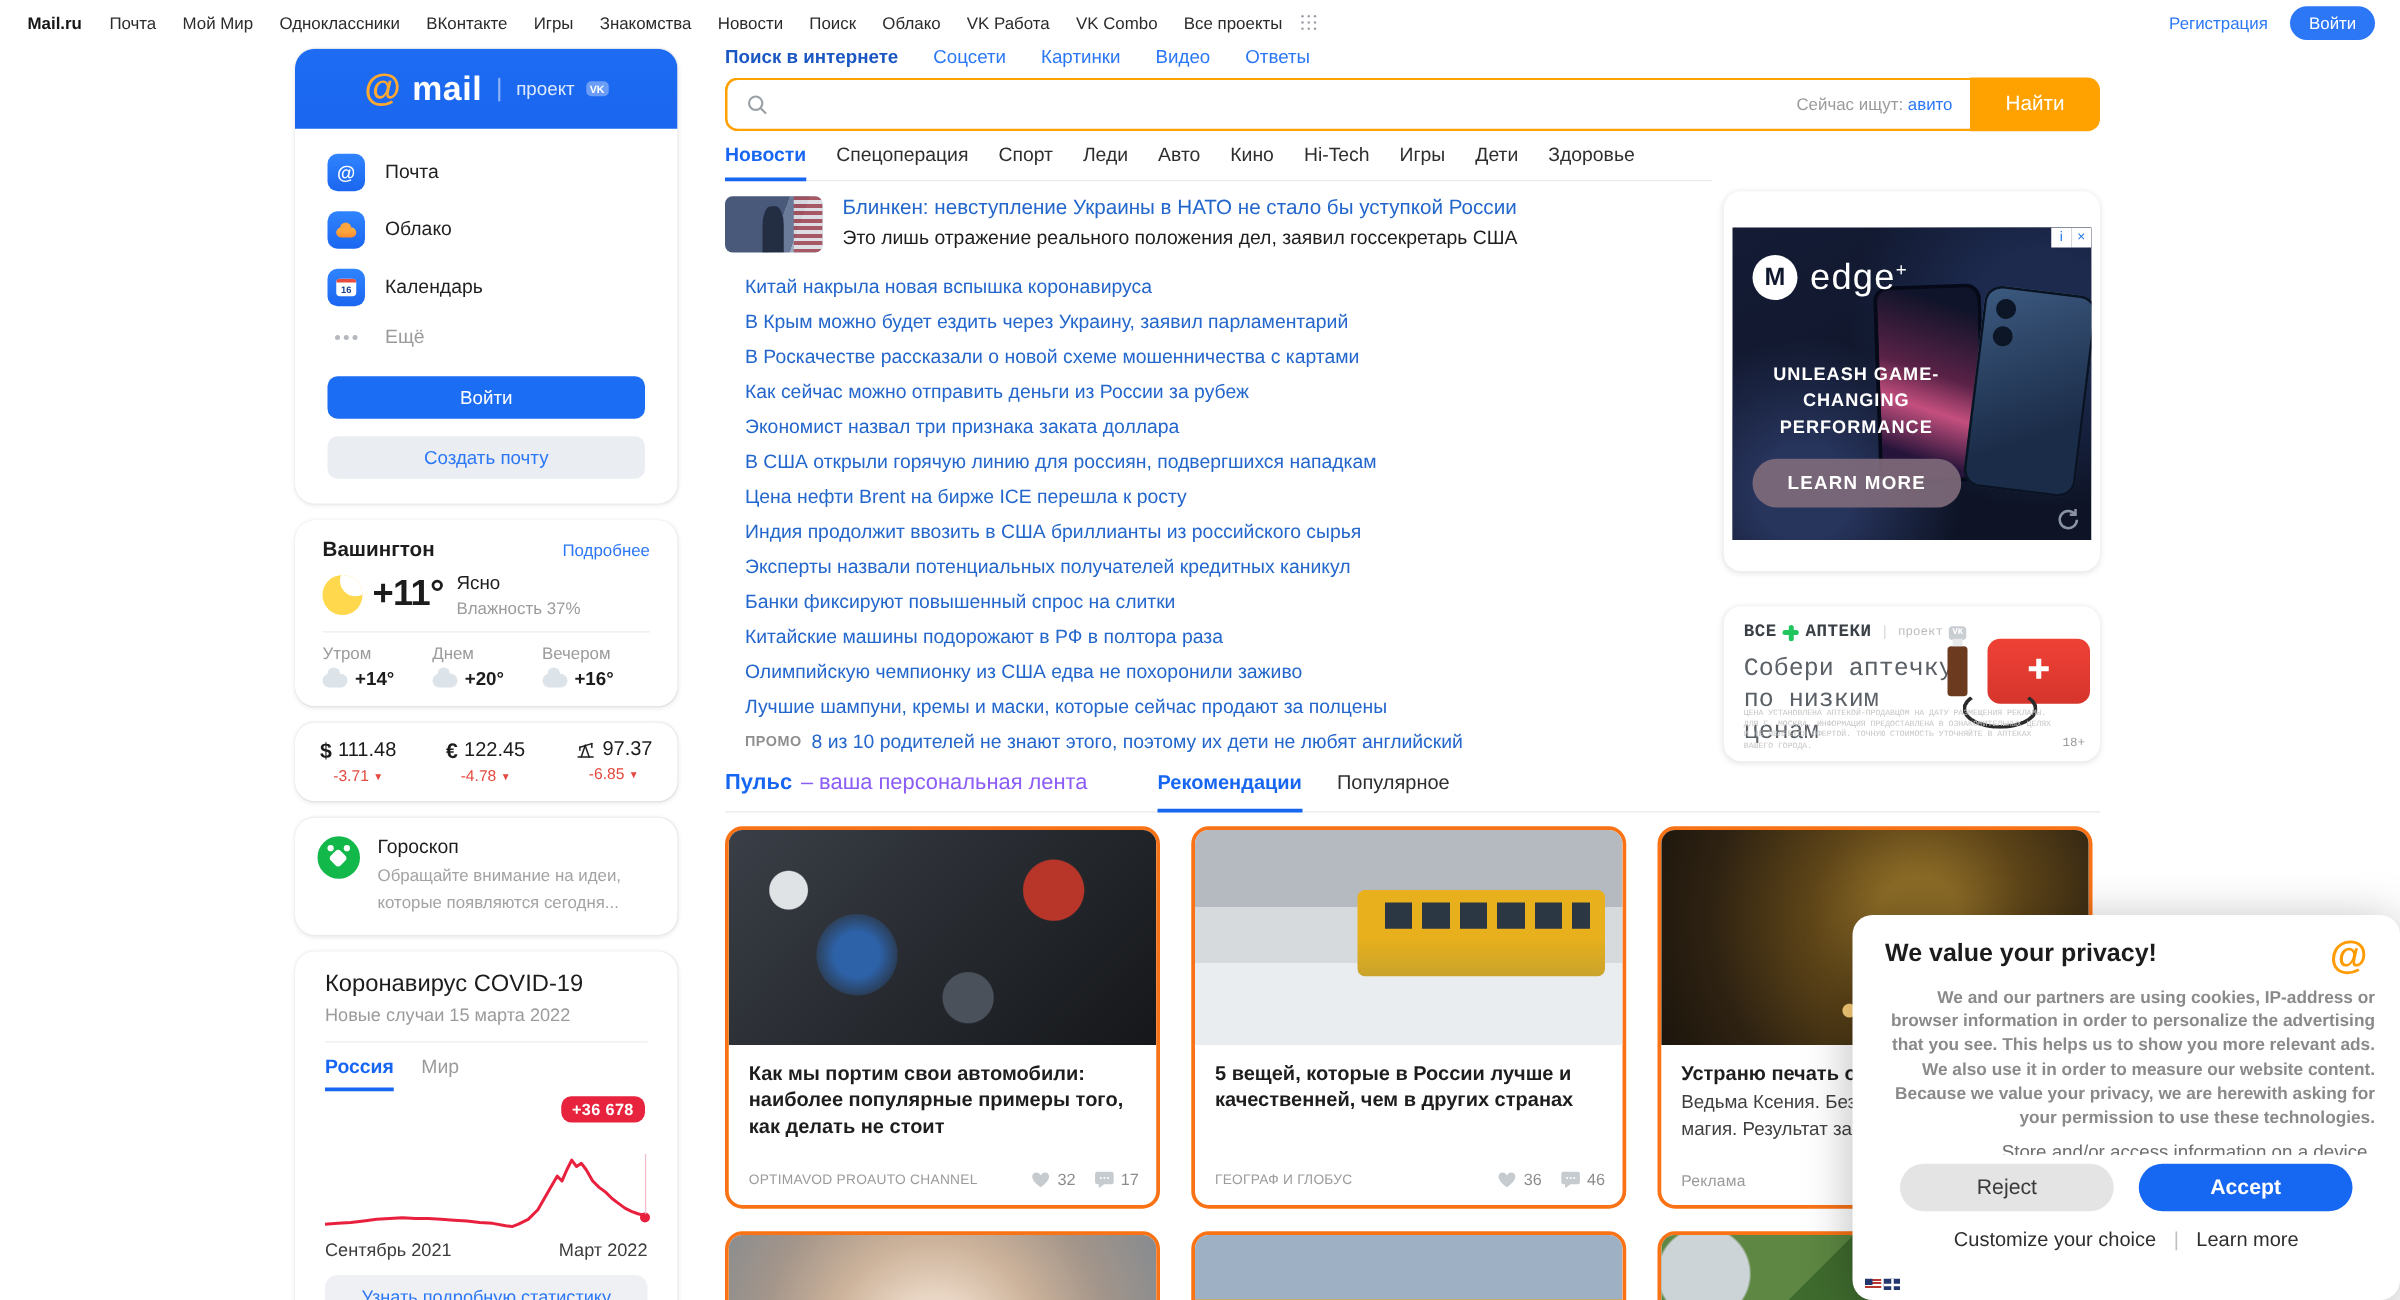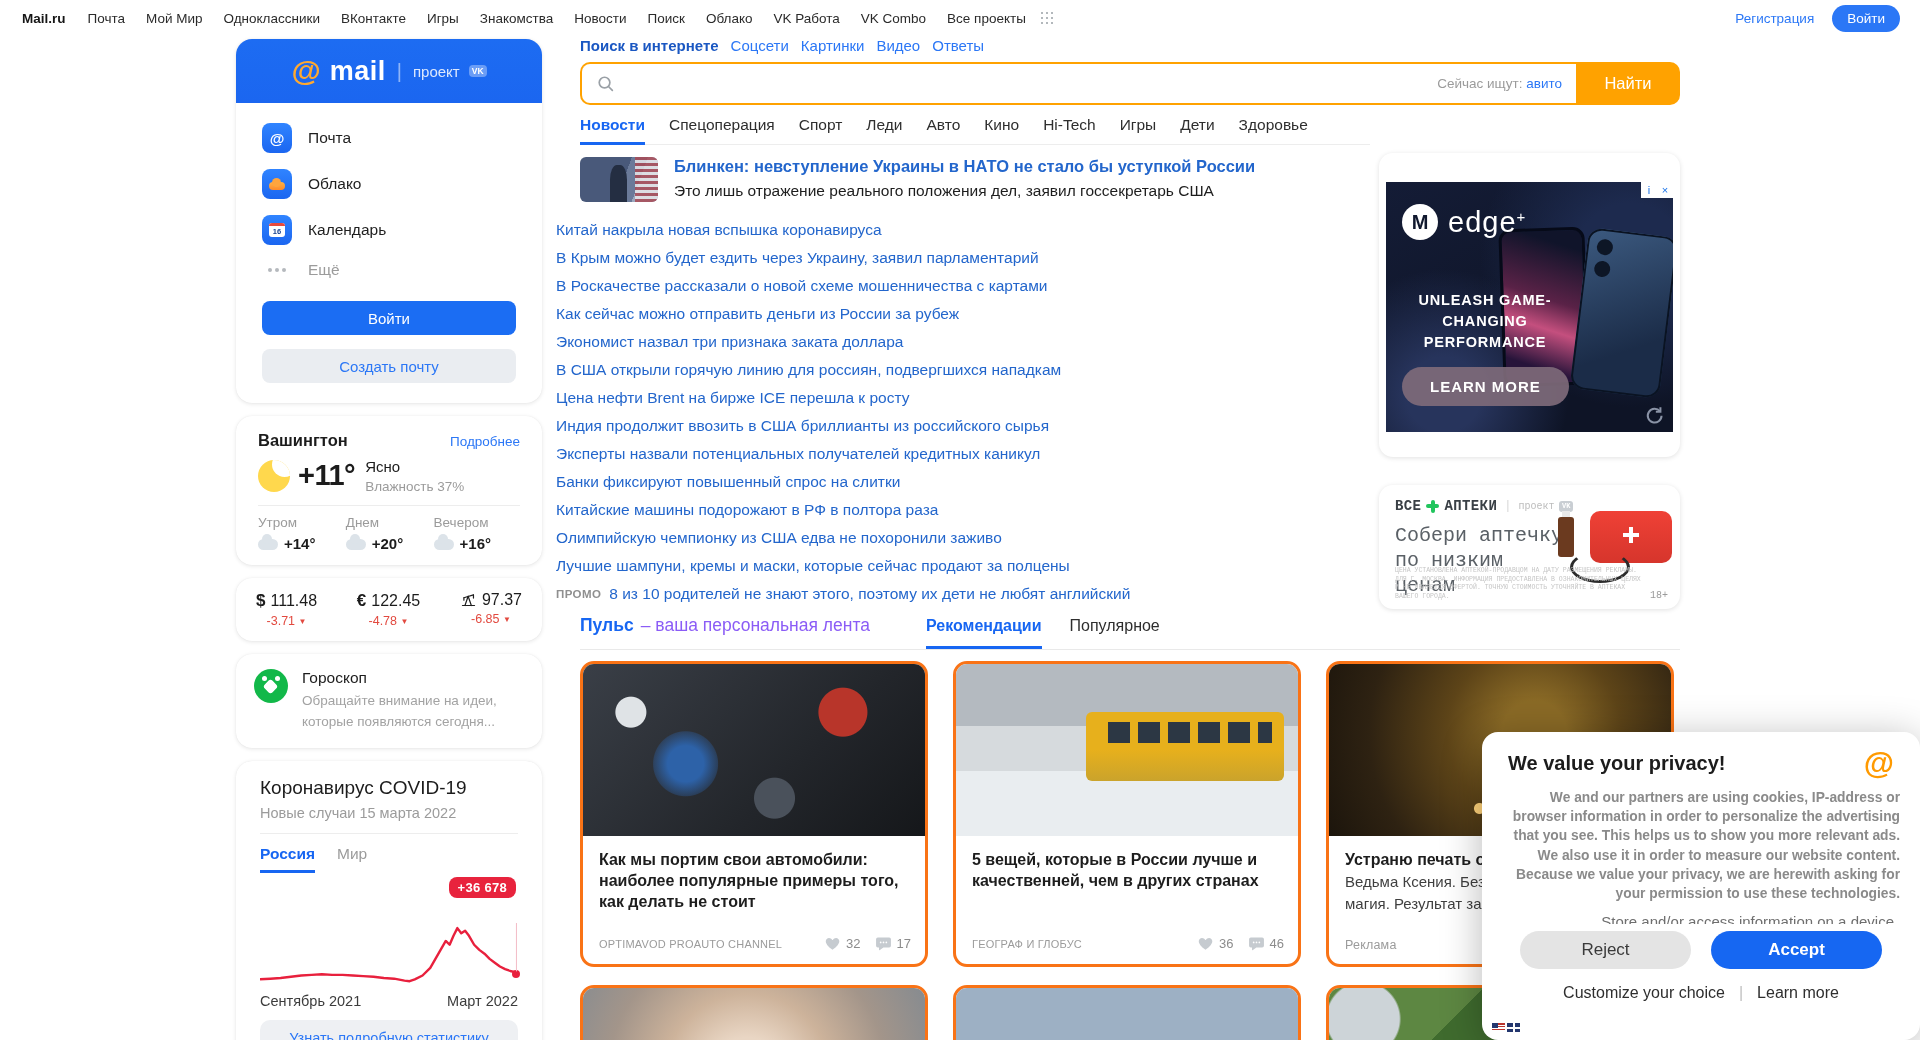--- a/index.html
+++ b/index.html
@@ -100,21 +100,21 @@
   .spark-wrap{position:relative;margin-top:4px;padding-top:22px;height:88px;}
   .spark-svg{position:absolute;left:0;right:0;bottom:0;width:100%;height:64px;}
   .covid-badge{position:absolute;top:0;right:2px;background:#e8233d;color:#fff;font-weight:700;font-size:13px;
     border-radius:8px;padding:3px 9px;letter-spacing:.3px;}
   .spark-dot{position:absolute;right:-2px;bottom:9px;width:8px;height:8px;border-radius:50%;background:#e8203d;}
   .covid-x{display:flex;justify-content:space-between;font-size:14.5px;color:#3c3c3c;margin-top:6px;}
   .covid-btn{margin-top:11px;height:37px;border-radius:10px;background:#eef0f3;color:#2b77f6;font-size:14.5px;
     display:flex;align-items:center;justify-content:center;cursor:pointer;}
 
   
-  .search-tabs{position:absolute;left:580px;top:37px;display:flex;gap:12px;font-size:15px;}
+  .search-tabs{position:absolute;left:580px;top:37px;display:flex;gap:28px;font-size:15px;}
   .stab{color:#2b77f6;cursor:pointer;}
   .stab-active{color:#1a57c2;font-weight:700;}
   .search-bar{position:absolute;left:580px;top:62px;width:1100px;height:43px;display:flex;}
   .search-input-wrap{flex:1;border:2px solid #ffa200;border-right:none;border-radius:10px 0 0 10px;background:#fff;
     display:flex;align-items:center;padding:0 14px;box-sizing:border-box;}
   .search-input{border:none;outline:none;flex:1;font-size:15px;margin-left:10px;font-family:inherit;}
   .hint{white-space:nowrap;font-size:13.5px;color:#9b9b9b;margin-left:8px;}
   .hint b{color:#2b77f6;font-weight:400;}
   .find-btn{width:104px;background:#ffa200;border-radius:0 10px 10px 0;color:#fff;font-size:16.5px;
     display:flex;align-items:center;justify-content:center;cursor:pointer;}
@@ -126,23 +126,23 @@
   .ntab-active{color:#1766f2;font-weight:700;}
   .ntab-active::after{content:"";position:absolute;left:0;right:0;bottom:-11px;height:3px;background:#1766f2;}
   .lead{position:absolute;left:580px;top:157px;width:790px;display:flex;cursor:pointer;}
   .lead-thumb{width:78px;height:45px;border-radius:6px;flex:0 0 78px;position:relative;overflow:hidden;
     background:linear-gradient(110deg,#49597a 0 55%,#6a7a99 55% 72%,#9aa7bd 72%);}
   .lead-thumb::after{content:"";position:absolute;right:0;top:0;bottom:0;width:30%;
     background:repeating-linear-gradient(180deg,#a84a55 0 3px,#e8e8ea 3px 6px);opacity:.85;}
   .lead-thumb::before{content:"";position:absolute;left:38%;top:18%;width:22%;height:82%;border-radius:40% 40% 0 0;
     background:#242e42;z-index:1;}
   .lead-txt{margin-left:16px;}
-  .lead-title{font-size:16.5px;color:#2366cc;font-weight:700;cursor:pointer;}
+  .lead-title{font-size:16.5px;color:#2366cc;font-weight:400;cursor:pointer;}
   .lead-sub{font-size:15.5px;color:#1d1d1d;margin-top:6px;}
-  .news-list{position:absolute;left:556px;top:216px;width:800px;}
+  .news-list{position:absolute;left:596px;top:216px;width:800px;}
   .news-row{height:28px;display:flex;align-items:center;}
   .news-link{font-size:15.5px;color:#2366cc;cursor:pointer;white-space:nowrap;}
   .promo-label{font-size:11.5px;font-weight:700;color:#8f8f8f;margin-right:8px;letter-spacing:.4px;}
 
   
   .ad-card1{position:absolute;left:1379px;top:153px;width:301px;height:304px;background:#fff;border-radius:14px;
     box-shadow:0 1px 5px rgba(0,0,0,.12);padding:29px 7px 25px;box-sizing:border-box;}
   .ad-edge{width:100%;height:100%;background:radial-gradient(circle at 20% 85%,#27345c 0 12%,transparent 40%),
     radial-gradient(circle at 85% 30%,#1d2a4e 0 18%,transparent 50%),linear-gradient(150deg,#141c36,#0e1426 70%);
     position:relative;overflow:hidden;cursor:pointer;}

